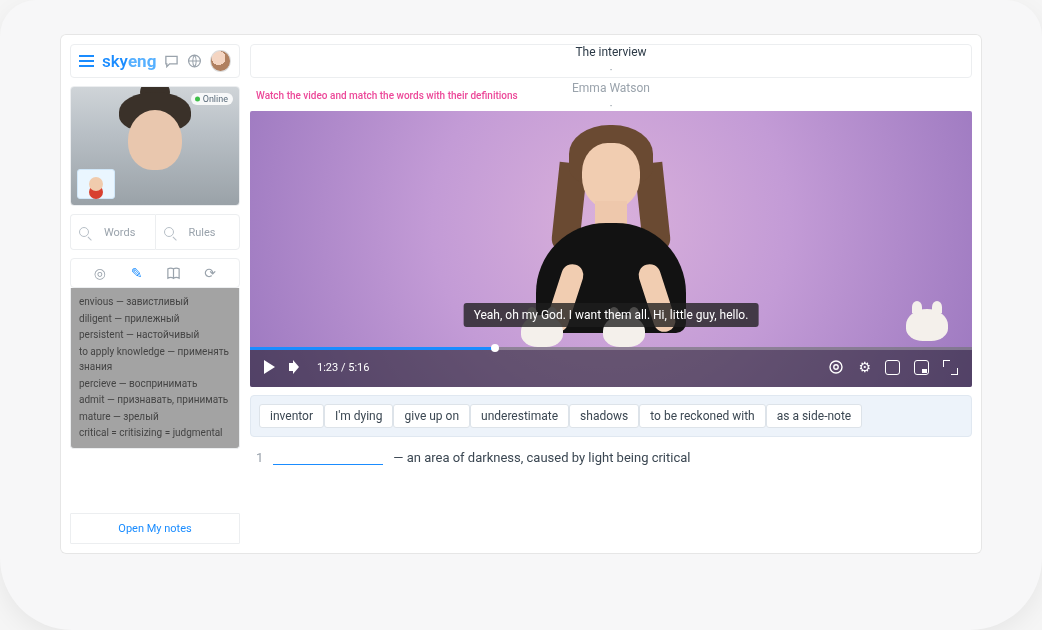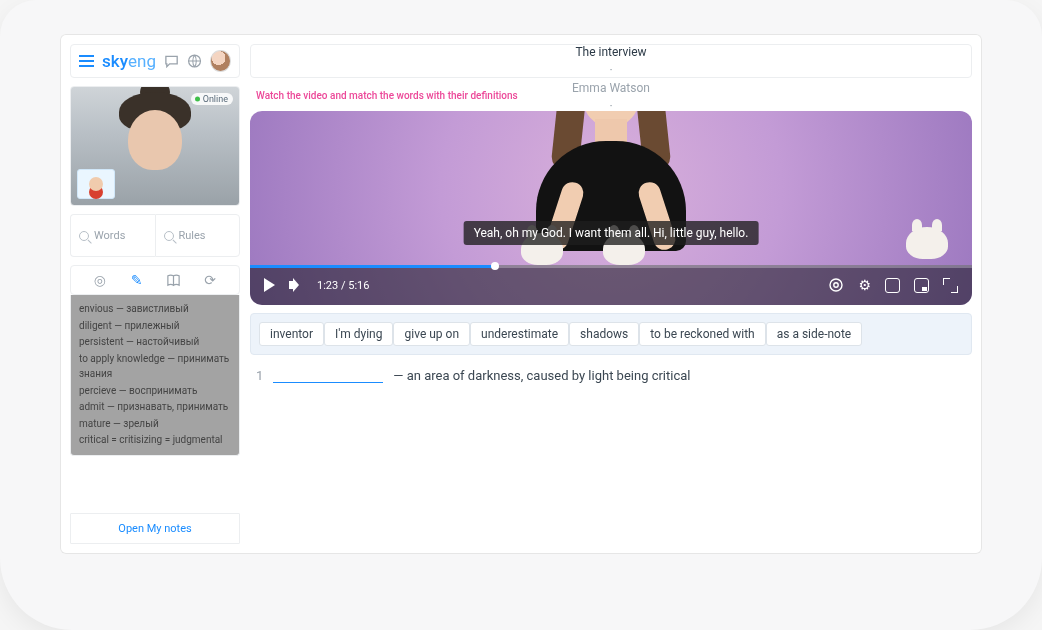--- a/index.html
+++ b/index.html
@@ -5,55 +5,55 @@
 * { margin:0; padding:0; box-sizing:border-box; font-family: -apple-system, BlinkMacSystemFont, "Segoe UI", Roboto, Arial, sans-serif; }
 body { background:#f5f5f5; width:1042px; height:630px; overflow:hidden; }
 .laptop-shell { width:1042px; height:630px; background:#f7f7f8; border-radius:36px 36px 72px 72px; box-shadow:0 8px 24px rgba(0,0,0,.06); position:relative; padding:34px 60px 76px 60px; }
 .screen { width:100%; height:100%; background:#fff; border-radius:6px; box-shadow:0 0 0 1px #e6e6e6 inset; padding:10px; display:flex; gap:10px; overflow:hidden; }
 
 .sidebar { width:170px; flex:0 0 170px; display:flex; flex-direction:column; gap:8px; }
 .topbar { height:34px; background:#fff; border:1px solid #eceef0; border-radius:4px; display:flex; align-items:center; gap:8px; padding:0 8px; }
 .burger { width:16px; height:12px; display:flex; flex-direction:column; justify-content:space-between; }
 .burger span { height:2px; background:#1a8cff; }
 .logo { font-size:17px; font-weight:500; color:#1a8cff; }
-.logo .thin { color:#56b0ff; font-weight:400; }
+.logo .thin { color:#56b0ff; font-weight:700; }
 .chat-icon, .globe-icon { width:16px; height:16px; }
 .avatar { width:22px; height:22px; border-radius:50%; background:radial-gradient(circle at 40% 35%, #f4d5c2 40%, #b08060 0); border:1px solid #dcdcdc; margin-left:auto; }
 .video-call { position:relative; height:120px; border:1px solid #eceef0; border-radius:4px; overflow:hidden; background:linear-gradient(180deg,#cfd4d8 0,#b8bfc5 40%,#9aa2a8 100%); }
 .tutor-face { position:absolute; left:50%; top:45%; transform:translate(-50%,-50%); }
 .tutor-head { width:54px; height:60px; background:#e9c7ae; border-radius:50% 50% 45% 45%; position:relative; }
 .tutor-hair { position:absolute; top:-18px; left:50%; transform:translateX(-50%); width:72px; height:40px; background:#3a3129; border-radius:50% 50% 40% 40%; }
 .tutor-bun { position:absolute; top:-30px; left:50%; transform:translateX(-50%); width:30px; height:24px; background:#3a3129; border-radius:50%; }
 .small-self { position:absolute; left:6px; bottom:6px; width:38px; height:30px; background:#eaf6ff; border:1px solid #d0e7f9; border-radius:3px; display:flex; align-items:center; justify-content:center; }
 .self-head { width:14px; height:14px; border-radius:50%; background:#f0cbad; box-shadow:0 8px 0 0 #d8402f; }
 .online-badge { position:absolute; top:6px; right:6px; background:rgba(255,255,255,.85); color:#5a6b7a; font-size:9px; padding:1px 5px 1px 12px; border-radius:8px; }
 .online-badge::before { content:""; position:absolute; left:4px; top:50%; transform:translateY(-50%); width:5px; height:5px; border-radius:50%; background:#3fbf4a; }
 .tab-row { display:flex; gap:0; }
-.tab-btn { flex:1; height:43px; font-size:11px; color:#9aa3ac; background:#fff; border:1px solid #eceef0; display:flex; align-items:center; gap:5px; padding:0 8px; cursor:pointer; }
+.tab-btn { flex:1; height:36px; font-size:11px; color:#9aa3ac; background:#fff; border:1px solid #eceef0; display:flex; align-items:center; gap:15px; padding:0 8px; cursor:pointer; }
 .tab-btn:first-child { border-radius:4px 0 0 4px; border-right:0; }
 .tab-btn:last-child { border-radius:0 4px 4px 0; }
 .mag { width:10px; height:10px; border:1.4px solid #b7bfc7; border-radius:50%; position:relative; }
 .mag::after { content:""; position:absolute; width:5px; height:1.4px; background:#b7bfc7; bottom:-3px; right:-4px; transform:rotate(45deg); }
 .toolrow { height:30px; border:1px solid #eceef0; border-radius:4px; display:flex; align-items:center; justify-content:space-evenly; }
 .tool { width:16px; height:16px; display:flex; align-items:center; justify-content:center; color:#9aa3ac; font-size:14px; cursor:pointer; }
 .tool.active { color:#1a8cff; }
 .wordlist { background:#a3a3a3; border:1px solid #eceef0; border-top:0; border-radius:0 0 4px 4px; padding:6px 8px; font-size:10px; line-height:1.55; color:#444; }
 .wordlist div { margin-bottom:1px; }
 .open-notes { text-align:center; font-size:11px; color:#1a8cff; padding:8px; border:1px solid #eceef0; border-radius:1px; background:#fff; margin-top:auto; cursor:pointer; }
 
 .main { flex:1; display:flex; flex-direction:column; gap:8px; min-width:0; }
 .header { height:34px; border:1px solid #eceef0; border-radius:4px; display:flex; align-items:center; padding:0 10px; font-size:12px; color:#9aa3ac; gap:4px;flex-direction:column; }
 .header .lesson-title { color:#2c3a47; }
 .header-icons { margin-left:auto; display:flex; gap:12px; align-items:center; color:#b7bfc7; }
 .badge-count { font-size:8px; background:#d8dee3; color:#5a6b7a; border-radius:7px; padding:0 3px; position:relative; top:-6px; left:-4px; }
 .bars { display:inline-flex; align-items:flex-end; gap:1px; height:10px; }
 .bars span { width:2px; background:#b7bfc7; }
 .bars span:nth-child(1){height:3px} .bars span:nth-child(2){height:5px} .bars span:nth-child(3){height:7px} .bars span:nth-child(4){height:9px} .bars span:nth-child(5){height:11px}
 .task-title { color:#ec4899; font-size:10px; font-weight:500; padding:4px 0 2px 6px; }
-.video-player { position:relative; height:194px; background:radial-gradient(circle at 50% 40%, #d9b0db 0, #c39bd6 45%, #9d79c0 100%); border-radius:12px; overflow:hidden; }
+.video-player { position:relative; height:276px; background:radial-gradient(circle at 50% 40%, #d9b0db 0, #c39bd6 45%, #9d79c0 100%); border-radius:2px; overflow:hidden; }
 .subject { position:absolute; left:50%; bottom:54px; transform:translateX(-50%); }
 .sub-body { width:150px; height:110px; background:#121212; border-radius:70px 70px 10px 10px; position:relative; }
 .sub-neck { position:absolute; top:-22px; left:50%; transform:translateX(-50%); width:32px; height:30px; background:#eec8ac; }
 .sub-head { position:absolute; top:-80px; left:50%; transform:translateX(-50%); width:58px; height:66px; background:#f1cdb1; border-radius:44% 44% 48% 48%; }
 .sub-hair { position:absolute; top:-98px; left:50%; transform:translateX(-50%); width:84px; height:60px; background:#6a4a32; border-radius:48% 48% 30% 30%; }
 .sub-hair-side { position:absolute; width:28px; height:90px; background:#6a4a32; border-radius:0 0 20px 20px; top:-60px; }
 .sub-hair-side.l { left:calc(50% - 56px); transform:rotate(6deg);} .sub-hair-side.r { right:calc(50% - 56px); transform:rotate(-6deg);}
 .sub-arm { position:absolute; width:22px; height:70px; background:#f1cdb1; border-radius:12px; bottom:0; }
 .sub-arm.l { left:18px; transform:rotate(18deg);} .sub-arm.r { right:18px; transform:rotate(-18deg);}
 .kitten { position:absolute; bottom:40px; width:42px; height:32px; background:#f4f0eb; border-radius:50% 50% 40% 40%; }
@@ -139,21 +139,21 @@
               <svg width="15" height="15" viewBox="0 0 16 16">
                 <path fill="none" stroke="currentColor" stroke-width="1.3" d="M2 3c2-1 4-1 6 0v10c-2-1-4-1-6 0zM14 3c-2-1-4-1-6 0v10c2-1 4-1 6 0z"></path>
               </svg>
             </div>
         <div class="tool">⟳</div>
       </div>
       <div class="wordlist">
         <div>envious — завистливый</div>
         <div>diligent — прилежный</div>
         <div>persistent — настойчивый</div>
-        <div>to apply knowledge — принимать знания</div>
+        <div>to apply knowledge — применять знания</div>
         <div>percieve — воспринимать</div>
         <div>admit — признавать, принимать</div>
         <div>mature — зрелый</div>
         <div>critical = critisizing = judgmental</div>
       </div>
     </div>
 
     <div class="open-notes">Open My notes</div>
   </div>
 

